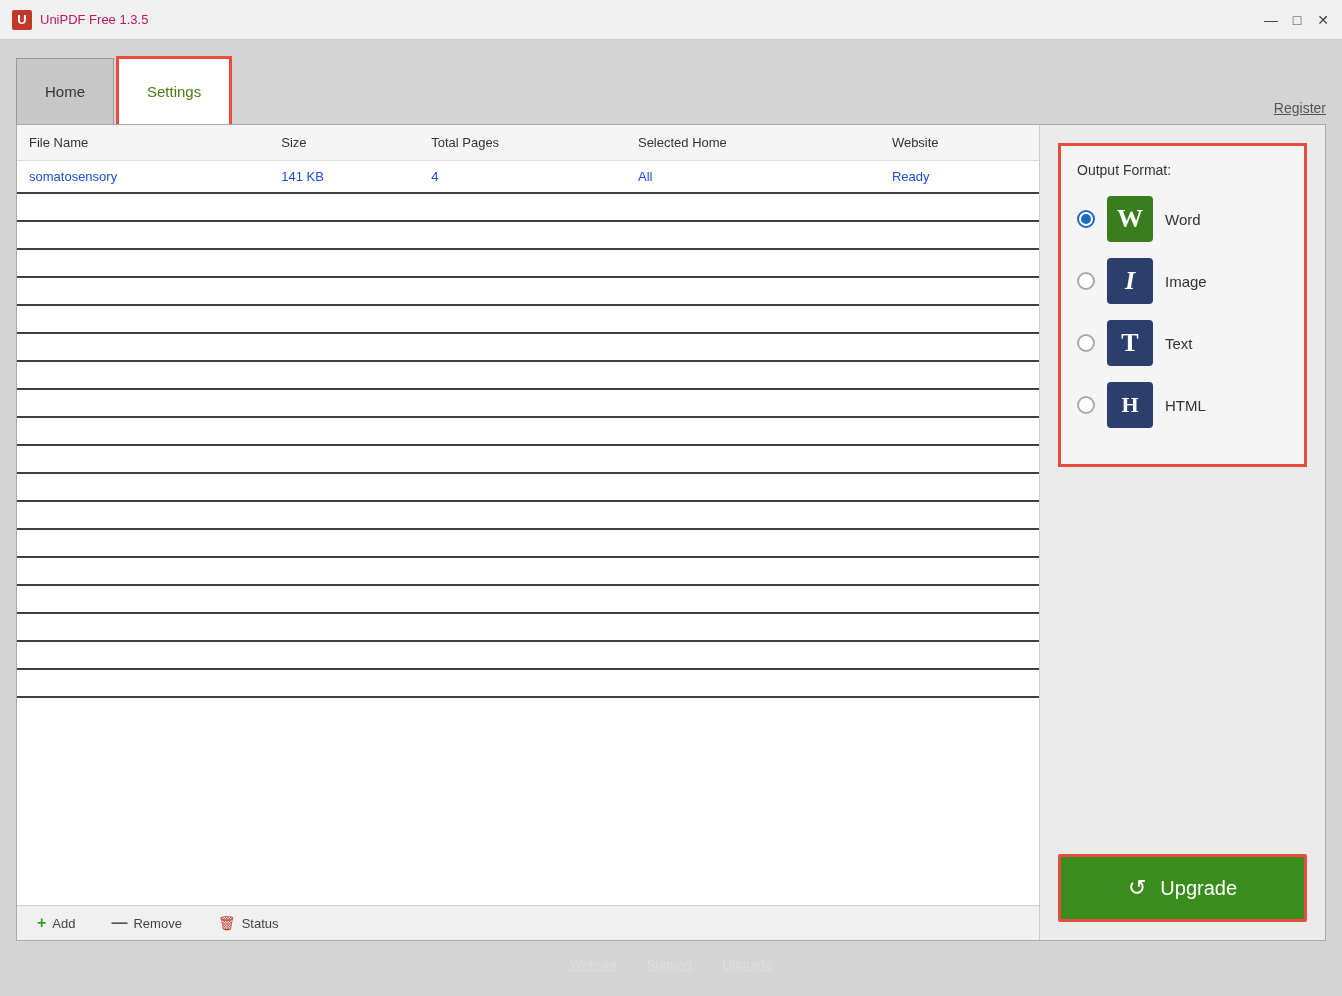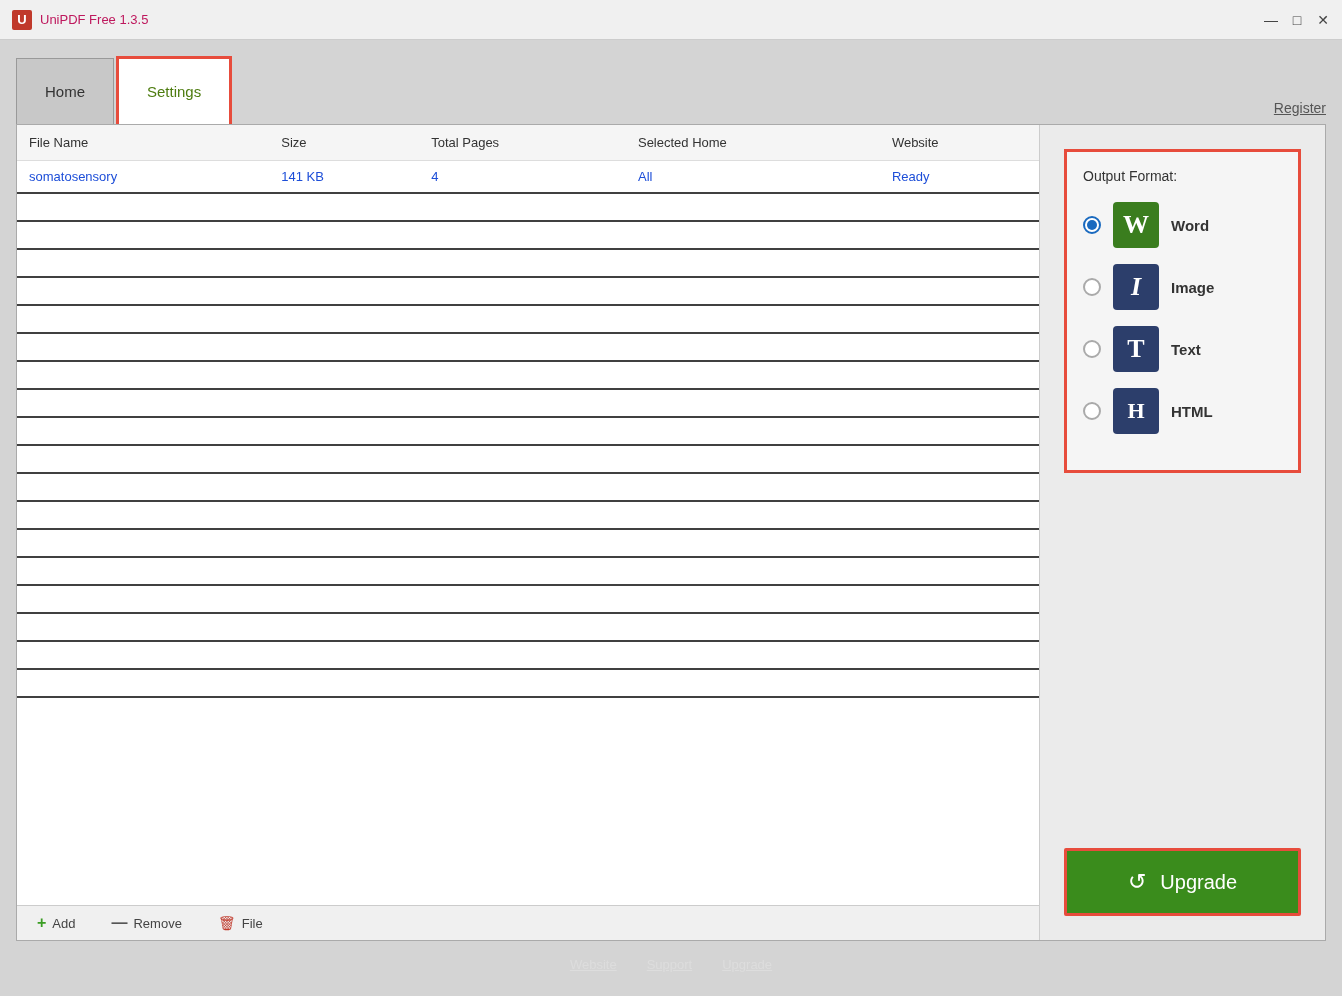--- a/index.html
+++ b/index.html
@@ -194,21 +194,21 @@
       font-size: 14px;
     }
 
     
     .right-panel {
       width: 285px;
       flex-shrink: 0;
       display: flex;
       flex-direction: column;
       background: #ebebeb;
-      padding: 12px;
+      padding: 6px;
     }
     .output-format-box {
       border: 3px solid #e74c3c;
       margin: 12px;
       background: #f5f5f5;
       padding: 16px 16px 20px 16px;
       flex: 0 0 auto;
     }
     .output-format-title {
       font-size: 14px;
@@ -272,21 +272,20 @@
     }
     .format-icon-html {
       background: #2c3e6b;
       color: white;
       font-family: 'Times New Roman', serif;
       font-size: 22px;
     }
     .format-label {
       font-size: 15px;
       color: #333;
-      font-weight: bold;
     }
 
     
     .right-panel-spacer {
       flex: 1;
       background: #ebebeb;
     }
 
     
     .convert-btn-wrapper {
@@ -441,21 +440,21 @@
           <button class="toolbar-btn">
             <span class="btn-icon-add">+</span>
             <span>Add</span>
           </button>
           <button class="toolbar-btn">
             <span class="btn-icon-remove">—</span>
             <span>Remove</span>
           </button>
           <button class="toolbar-btn">
             <span class="btn-icon-clear">🗑</span>
-            <span>File</span>
+            <span>Status</span>
           </button>
         </div>
       </div>
 
       <div class="right-panel">
 
         <div class="output-format-box">
           <div class="output-format-title">Output Format:</div>
 
           <div class="format-option">

